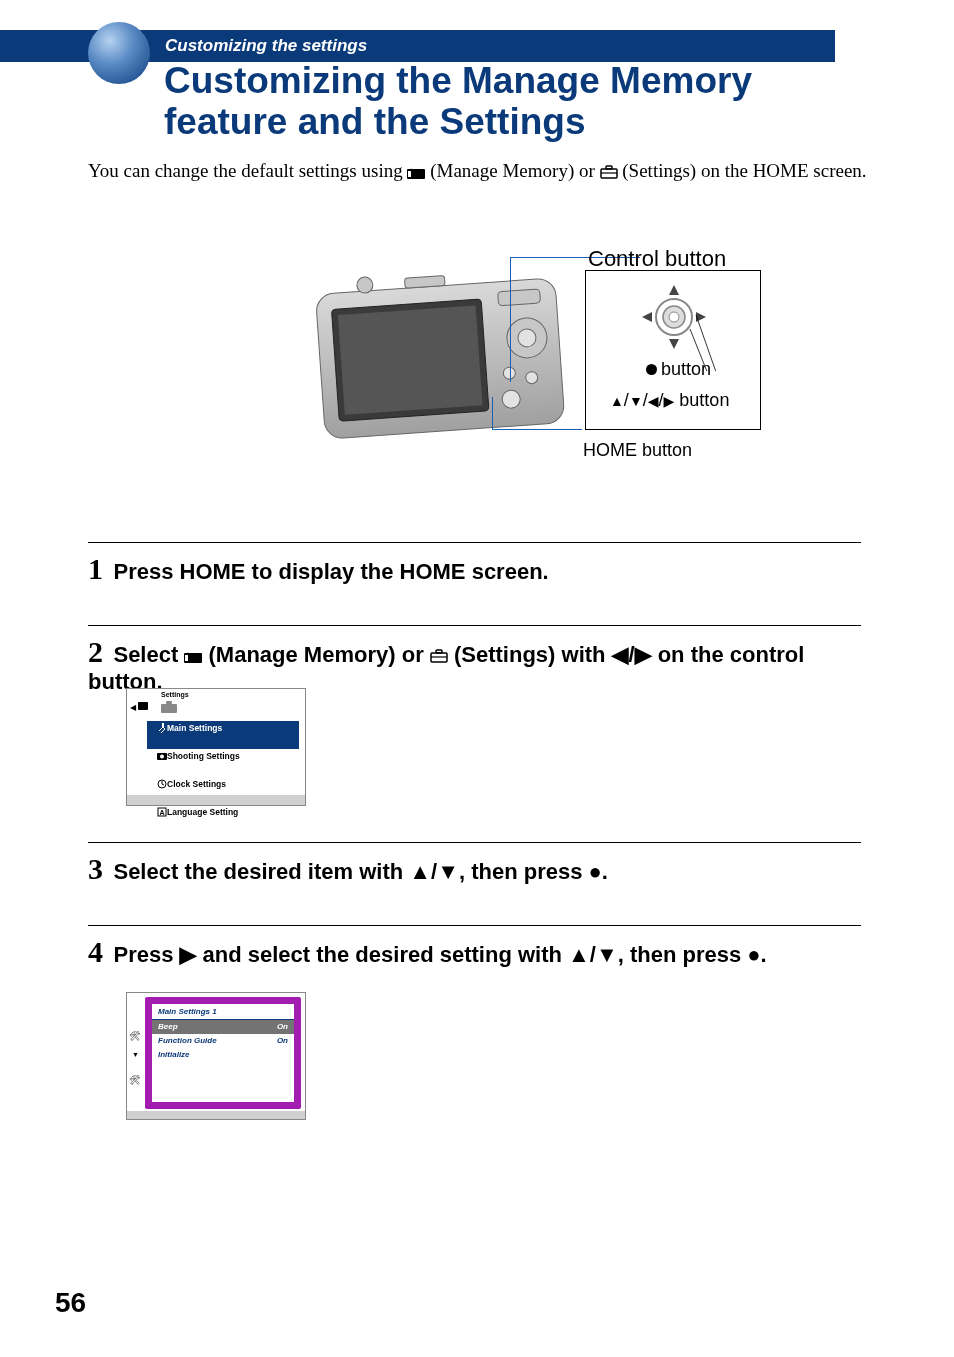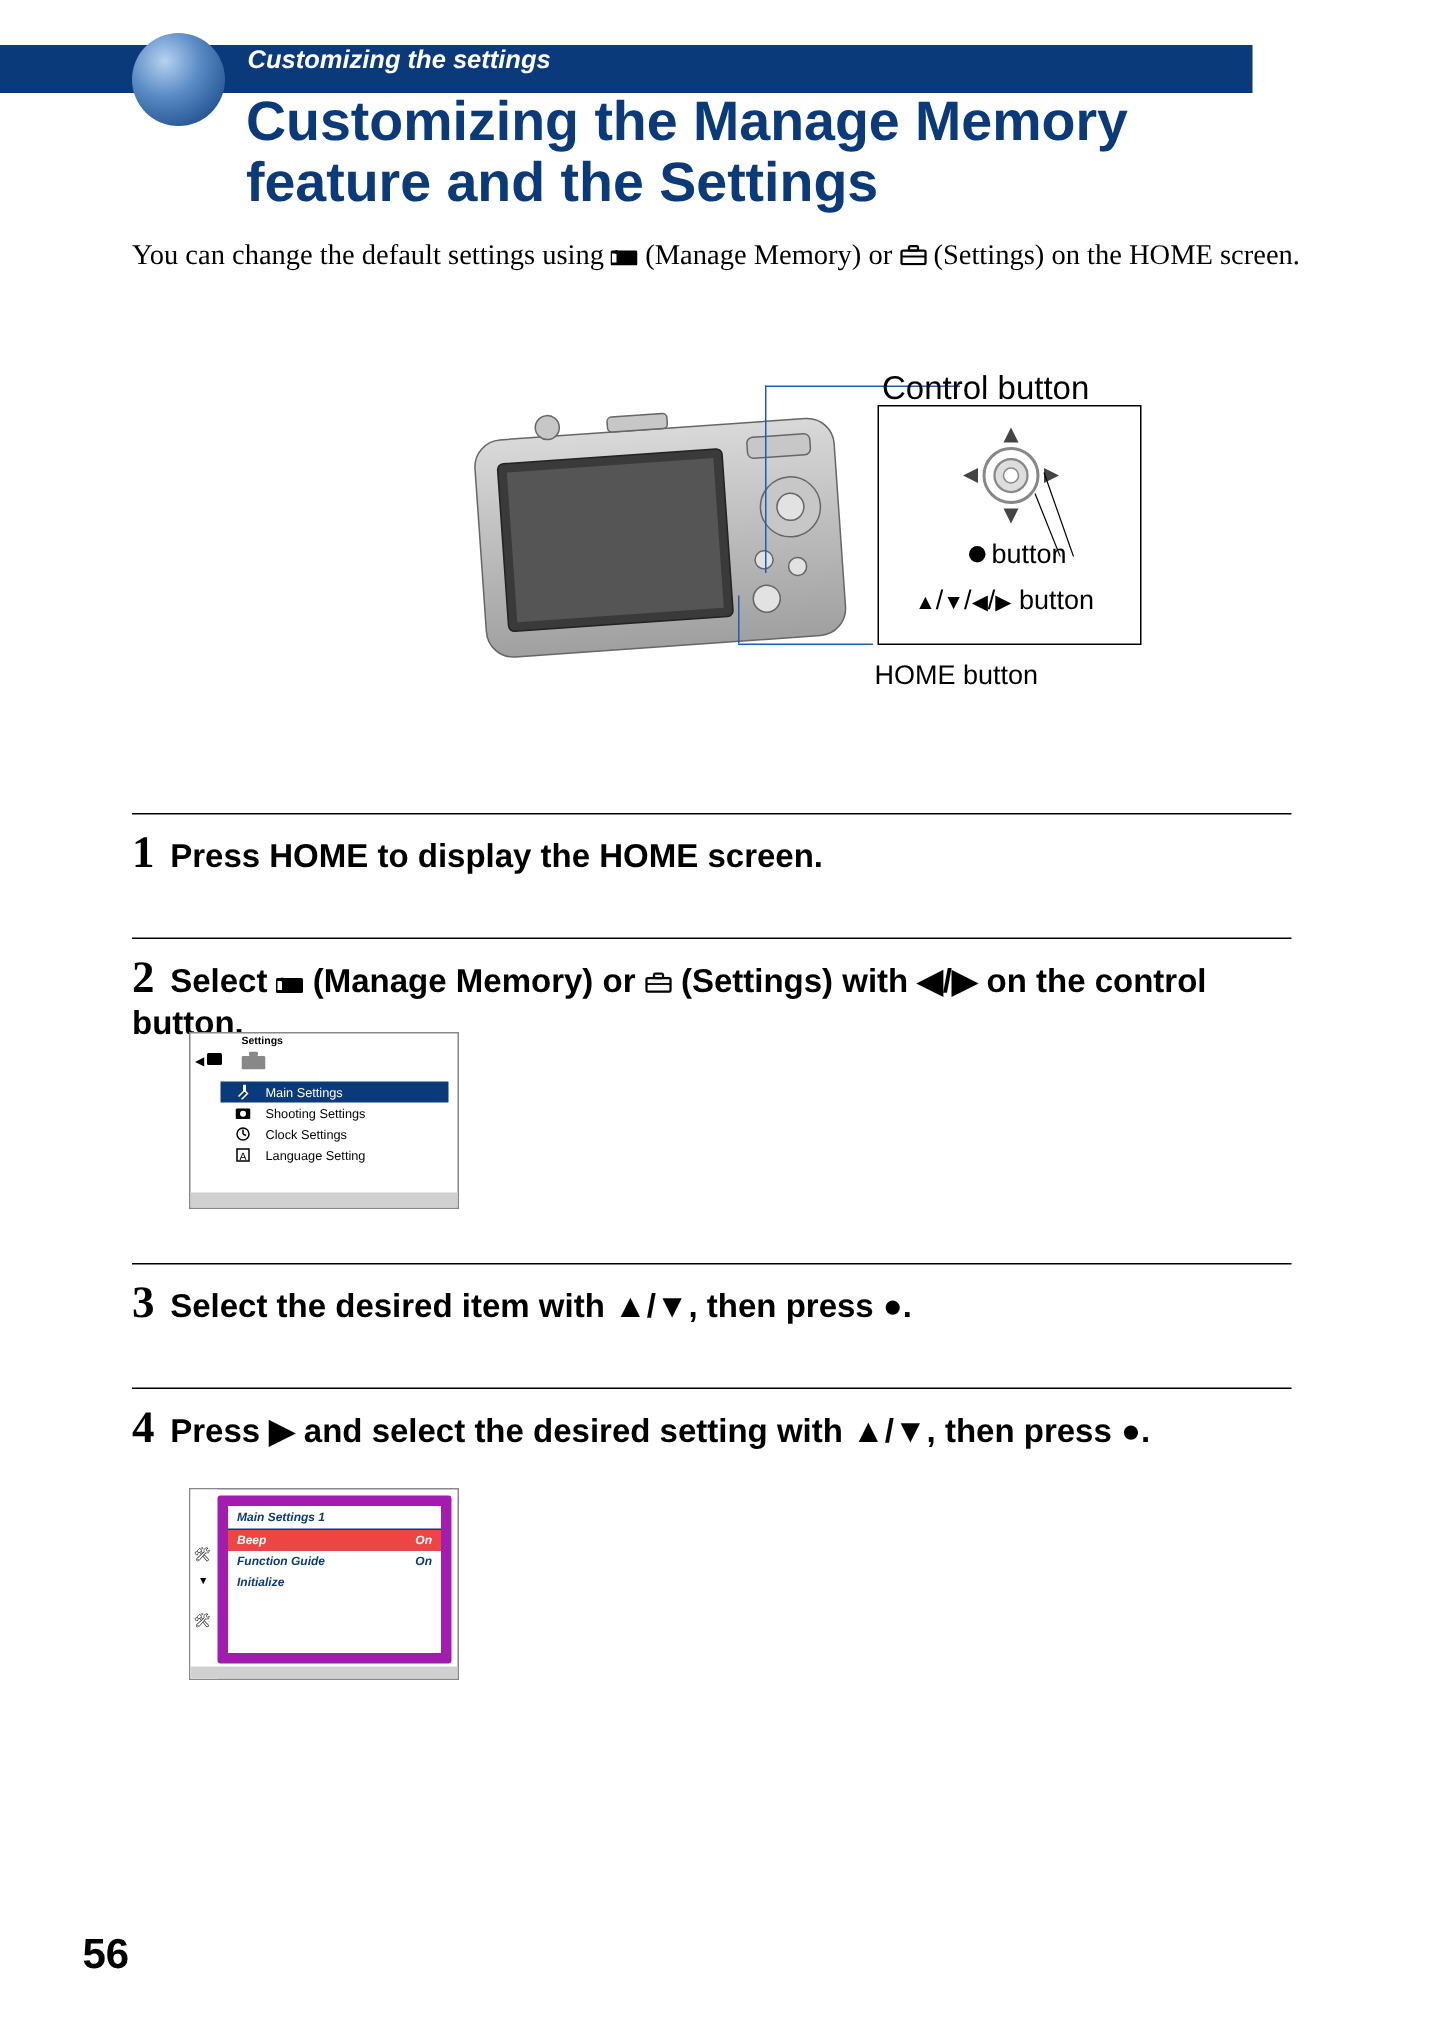--- a/index.html
+++ b/index.html
@@ -11,21 +11,21 @@
     background: #fff;
     color: #000;
   }
   .page { position: relative; width: 954px; height: 1357px; }
   .header-band {
     position: absolute;
     left: 0; top: 30px;
     width: 835px; height: 32px;
     background: #0b3a7a;
     display: flex;
-    align-items: flex-start;
+    align-items: center;
   }
   .section-label {
     color: #fff;
     font-style: italic;
     font-weight: bold;
     font-size: 17px;
     margin-left: 165px;
   }
   .chapter-circle {
     position: absolute;
@@ -178,23 +178,23 @@
     left: 11px; top: 13px;
     width: 10px; height: 8px;
     background: #000;
     border-radius: 1px;
   }
   .screen1 .menu {
     position: absolute;
     left: 20px; top: 32px; right: 6px;
   }
   .screen1 .row {
-    height: 14px; line-height: 14px;
-    font-weight: normal;
-    padding-left: 30px;
+    height: 28px; line-height: 14px;
+    font-weight: bold;
+    padding-left: 20px;
     position: relative;
   }
   .screen1 .row.sel { background: #0b3a7a; color: #fff; }
   .screen1 .row .ricon {
     position: absolute;
     left: 10px; top: 2px;
     width: 10px; height: 10px;
   }
   .screen1 .chin {
     position: absolute; bottom: 0; left: 0; right: 0;
@@ -237,21 +237,21 @@
     border-bottom: 1px solid #0b3a7a;
   }
   .screen2 .panel .prow {
     height: 14px; line-height: 14px;
     padding: 0 6px;
     font-weight: bold;
     display: flex;
     justify-content: space-between;
     color: #0b3a7a;
   }
-  .screen2 .panel .prow.sel { background: #ef4444; color: #fff; }
+  .screen2 .panel .prow.sel { background: #737373; color: #fff; }
   .screen2 .chin {
     position: absolute; bottom: 0; left: 0; right: 0;
     height: 8px; background: #d0d0d0;
   }
   .page-number {
     position: absolute;
     left: 55px; bottom: 38px;
     font-family: Arial, Helvetica, sans-serif;
     font-weight: bold;
     font-size: 28px;

